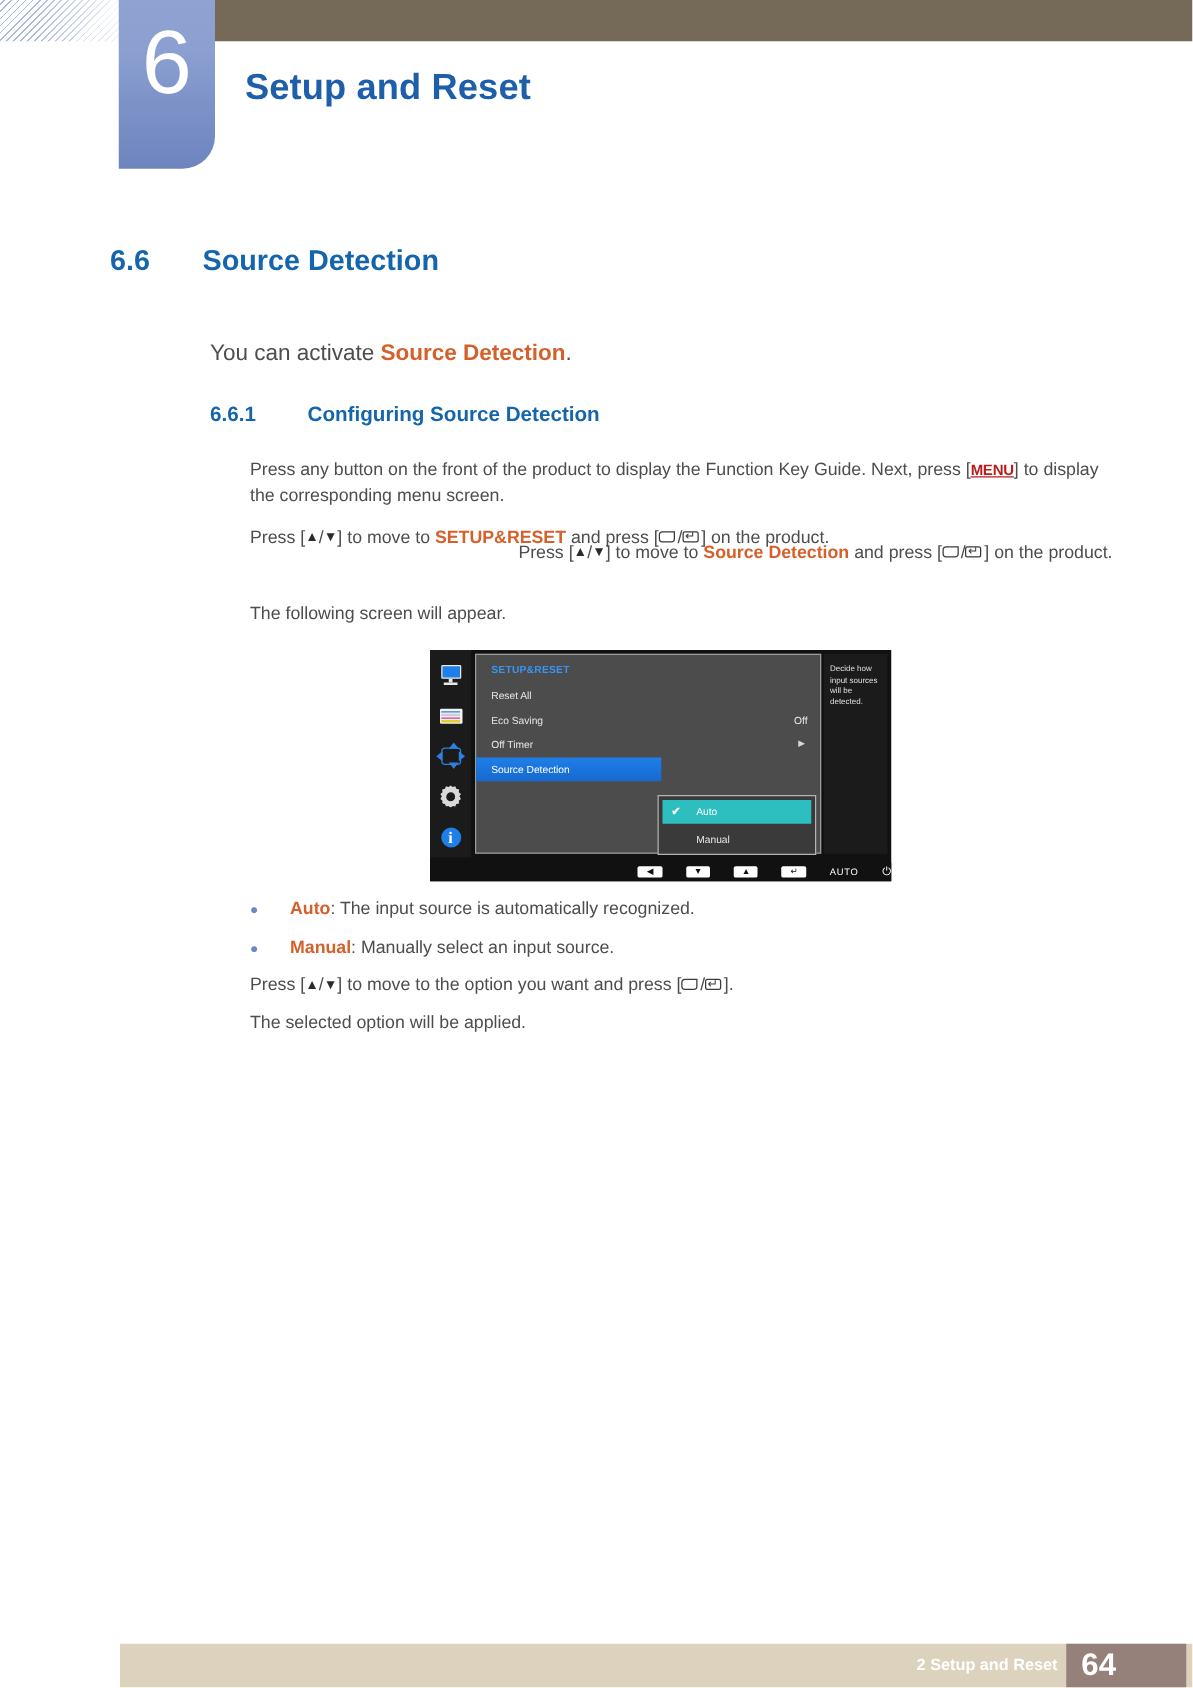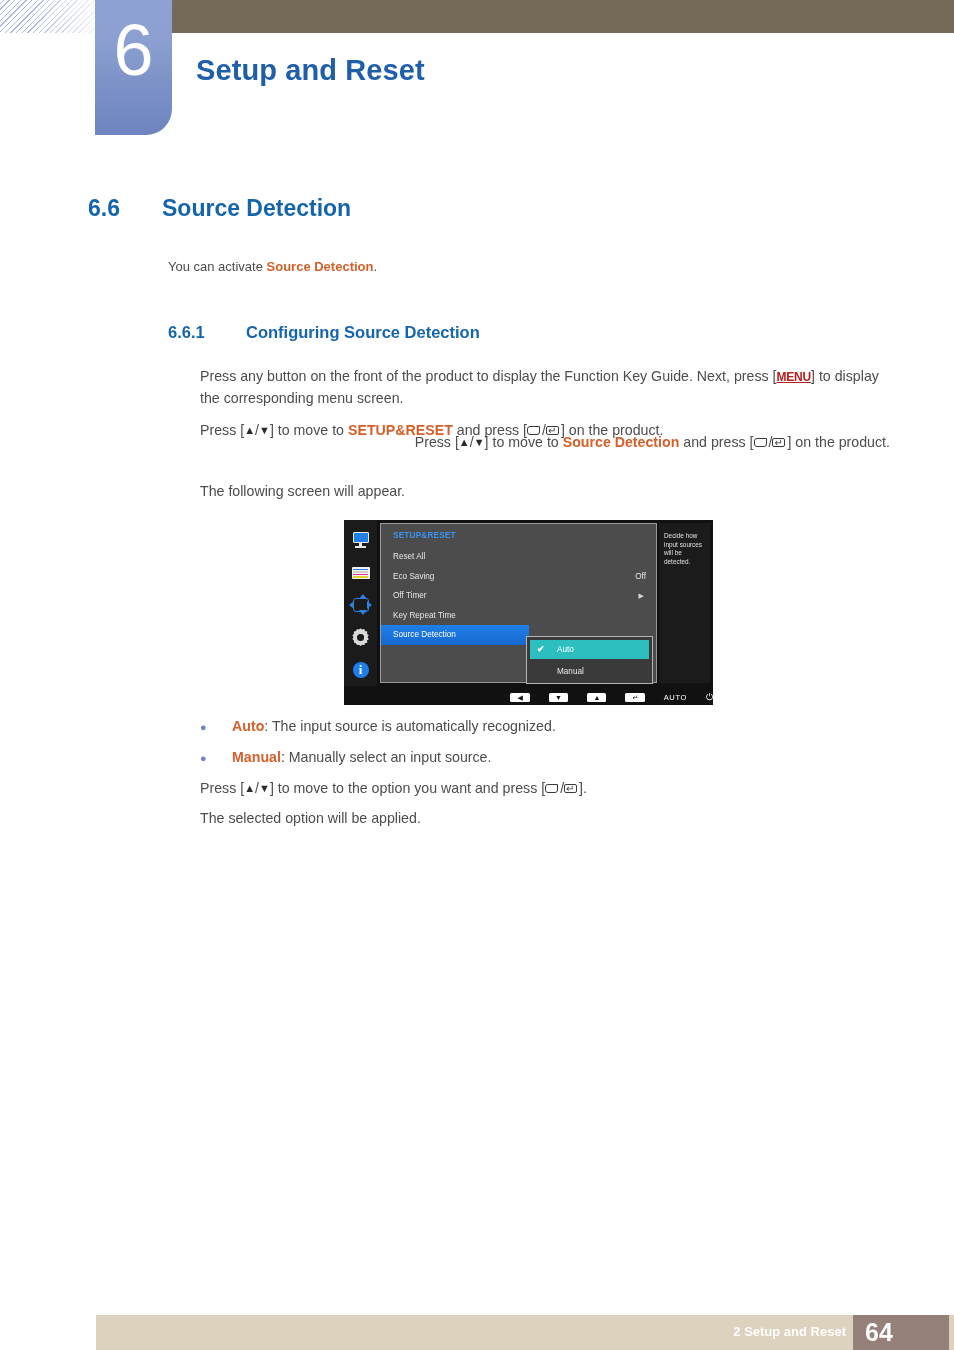--- a/index.html
+++ b/index.html
@@ -101,22 +101,22 @@
     font-size: 23px;
     line-height: 30px;
     color: #1565ad;
     font-weight: bold;
     vertical-align: top;
   }
 
   .intro {
     position: absolute;
     left: 168px;
-    top: 256px;
-    font-size: 13px;
+    top: 272px;
+    font-size: 18px;
     line-height: 21px;
     color: #4d4d4d;
   }
   .orange {
     color: #d4602a;
     font-weight: bold;
   }
 
   .h3-row {
     position: absolute;
@@ -584,23 +584,20 @@
         <span class="val"></span>
       </div>
       <div class="osd-row">
         <span>Eco Saving</span>
         <span class="val">Off</span>
       </div>
       <div class="osd-row">
         <span>Off Timer</span>
         <span class="caret">▶</span>
       </div>
-      <div class="osd-row">
-        <span>Key Repeat Time</span>
-      </div>
       <div class="osd-row selected">
         <span>Source Detection</span>
       </div>
     </div>
 
     <div class="osd-sub">
       <div class="sub-item active">
         <span class="sub-check">✔</span>
         <span>Auto</span>
       </div>

